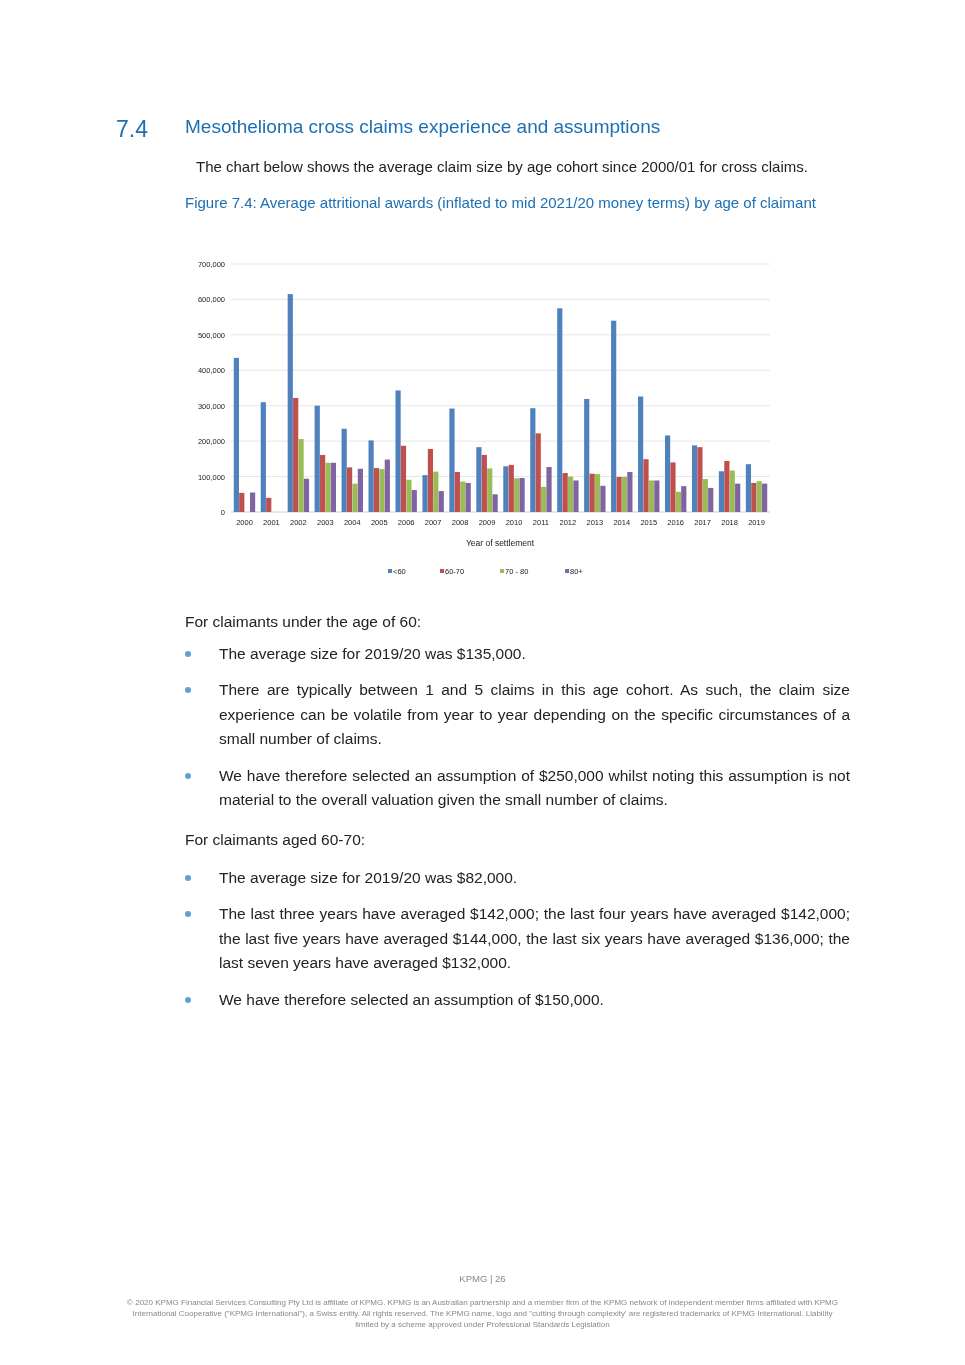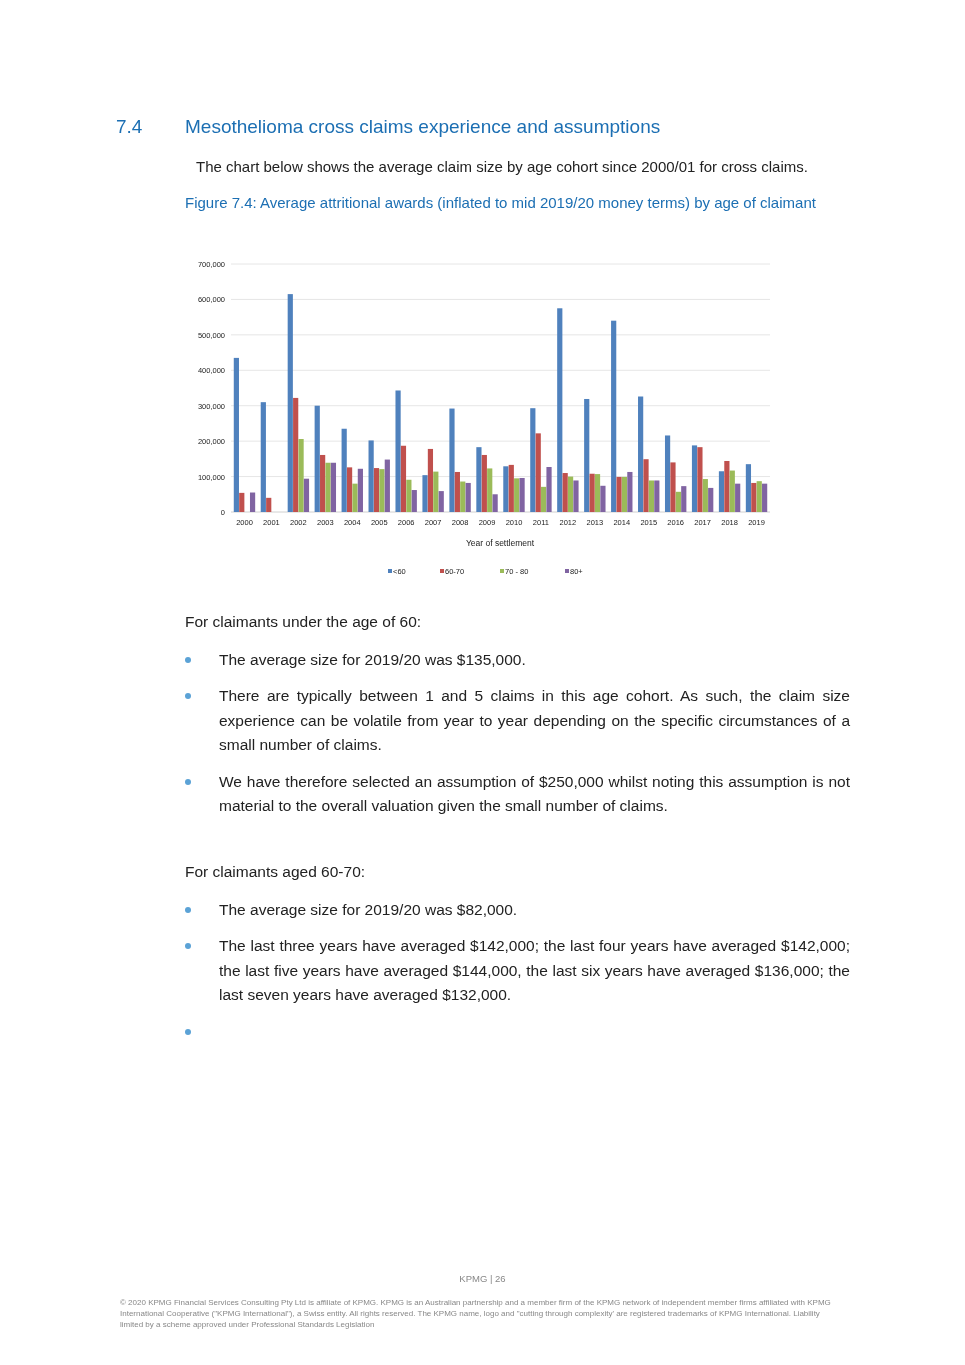--- a/index.html
+++ b/index.html
@@ -1,36 +1,36 @@
 <!DOCTYPE html>
 <html><head>
 <meta charset="utf-8">
 <style>
   html, body { margin: 0; padding: 0; background: #ffffff; }
   body { width: 965px; height: 1365px; position: relative; overflow: hidden;
          font-family: "Liberation Sans", sans-serif; color: #222; }
-  .sec-num { position: absolute; left: 116px; top: 116px; font-size: 19px; color: #1c6fb3; }
+  .sec-num { position: absolute; left: 116px; top: 116px; font-size: 23px; color: #1c6fb3; }
   .sec-title { position: absolute; left: 185px; top: 116px; font-size: 19px; color: #1c6fb3; }
   .intro { position: absolute; left: 196px; top: 158px; font-size: 15px; color: #222; }
   .fig-cap { position: absolute; left: 185px; top: 193px; width: 640px; font-size: 15px; line-height: 20px; color: #1c6fb3; }
   #chart { position: absolute; left: 180px; top: 252px; }
   .body-text { position: absolute; left: 185px; width: 665px; font-size: 15.5px; color: #222; line-height: 24.5px; }
   .para { margin: 0; }
   .bullet { position: relative; padding-left: 34px; text-align: justify; }
   .bullet .dot { position: absolute; left: 0; top: 9px; width: 6px; height: 6px; border-radius: 50%; background: #5ba2d6; }
   .footer-page { position: absolute; left: 0; width: 965px; top: 1273px; text-align: center; font-size: 9.5px; color: #888; }
-  .footer-legal { position: absolute; left: 120px; width: 725px; top: 1297px; font-size: 8px; line-height: 11px; color: #888; }
+  .footer-legal { position: absolute; left: 120px; width: 725px; top: 1297px; text-align: center; font-size: 8px; line-height: 11px; color: #888; }
 </style>
 </head>
 <body>
 
 <div class="sec-num">7.4</div>
 <div class="sec-title">Mesothelioma cross claims experience and assumptions</div>
 <div class="intro">The chart below shows the average claim size by age cohort since 2000/01 for cross claims.</div>
-<div class="fig-cap">Figure 7.4: Average attritional awards (inflated to mid 2019/20 money terms) by age of claimant</div>
+<div class="fig-cap">Figure 7.4: Average attritional awards (inflated to mid 2021/20 money terms) by age of claimant</div>
 
 <svg id="chart" width="610" height="340" xmlns="http://www.w3.org/2000/svg">
   <g id="grid">
       <line x1="51" x2="590" y1="260" y2="260" stroke="#d0d0d0" stroke-width="1"></line>
       <line x1="51" x2="590" y1="224.57142857142858" y2="224.57142857142858" stroke="#e6e6e6" stroke-width="1"></line>
       <line x1="51" x2="590" y1="189.14285714285717" y2="189.14285714285717" stroke="#e6e6e6" stroke-width="1"></line>
       <line x1="51" x2="590" y1="153.71428571428572" y2="153.71428571428572" stroke="#e6e6e6" stroke-width="1"></line>
       <line x1="51" x2="590" y1="118.2857142857143" y2="118.2857142857143" stroke="#e6e6e6" stroke-width="1"></line>
       <line x1="51" x2="590" y1="82.85714285714286" y2="82.85714285714286" stroke="#e6e6e6" stroke-width="1"></line>
       <line x1="51" x2="590" y1="47.428571428571445" y2="47.428571428571445" stroke="#e6e6e6" stroke-width="1"></line>
@@ -157,44 +157,45 @@
       <rect x="260" y="317" width="4" height="4" fill="#c0504d"></rect>
       <text x="265" y="322" font-size="7.5" fill="#222" font-family="Liberation Sans, sans-serif">60-70</text>
       <rect x="320" y="317" width="4" height="4" fill="#9bbb59"></rect>
       <text x="325" y="322" font-size="7.5" fill="#222" font-family="Liberation Sans, sans-serif">70 - 80</text>
       <rect x="385" y="317" width="4" height="4" fill="#8064a2"></rect>
       <text x="390" y="322" font-size="7.5" fill="#222" font-family="Liberation Sans, sans-serif">80+</text>
     </g>
 </svg>
 
 <div class="body-text" style="top:610px;">
-  <p class="para" style="margin-bottom:13px;">For claimants under the age of 60:</p>
+  <p class="para" style="margin-bottom:7px;">For claimants under the age of 60:</p>
   <div class="bullet" style="margin-bottom:12px;">
     <span class="dot"></span>
     <span>The average size for 2019/20 was $135,000.</span>
   </div>
   <div class="bullet" style="margin-bottom:12px;">
     <span class="dot"></span>
     <span>There are typically between 1 and 5 claims in this age cohort. As such, the claim size experience can be volatile from year to year depending on the specific circumstances of a small number of claims.</span>
   </div>
   <div class="bullet">
     <span class="dot"></span>
     <span>We have therefore selected an assumption of $250,000 whilst noting this assumption is not material to the overall valuation given the small number of claims.</span>
   </div>
 </div>
 
 <div class="body-text" style="top:828px;">
-  <p class="para" style="margin-bottom:13px;margin-top:32px;">For claimants aged 60-70:</p>
+  <p class="para" style="margin-bottom:13px;">For claimants aged 60-70:</p>
   <div class="bullet" style="margin-bottom:12px;">
     <span class="dot"></span>
     <span>The average size for 2019/20 was $82,000.</span>
   </div>
   <div class="bullet" style="margin-bottom:12px;">
     <span class="dot"></span>
     <span>The last three years have averaged $142,000; the last four years have averaged $142,000; the last five years have averaged $144,000, the last six years have averaged $136,000; the last seven years have averaged $132,000.</span>
   </div>
   <div class="bullet">
     <span class="dot"></span>
+    <span>We have therefore selected an assumption of $150,000.</span>
   </div>
 </div>
 
 <div class="footer-page">KPMG  |  26</div>
 <div class="footer-legal">© 2020 KPMG Financial Services Consulting Pty Ltd is affiliate of KPMG. KPMG is an Australian partnership and a member firm of the KPMG network of independent member firms affiliated with KPMG International Cooperative ("KPMG International"), a Swiss entity. All rights reserved. The KPMG name, logo and "cutting through complexity' are registered trademarks of KPMG International. Liability limited by a scheme approved under Professional Standards Legislation</div>
 
 </body></html>

